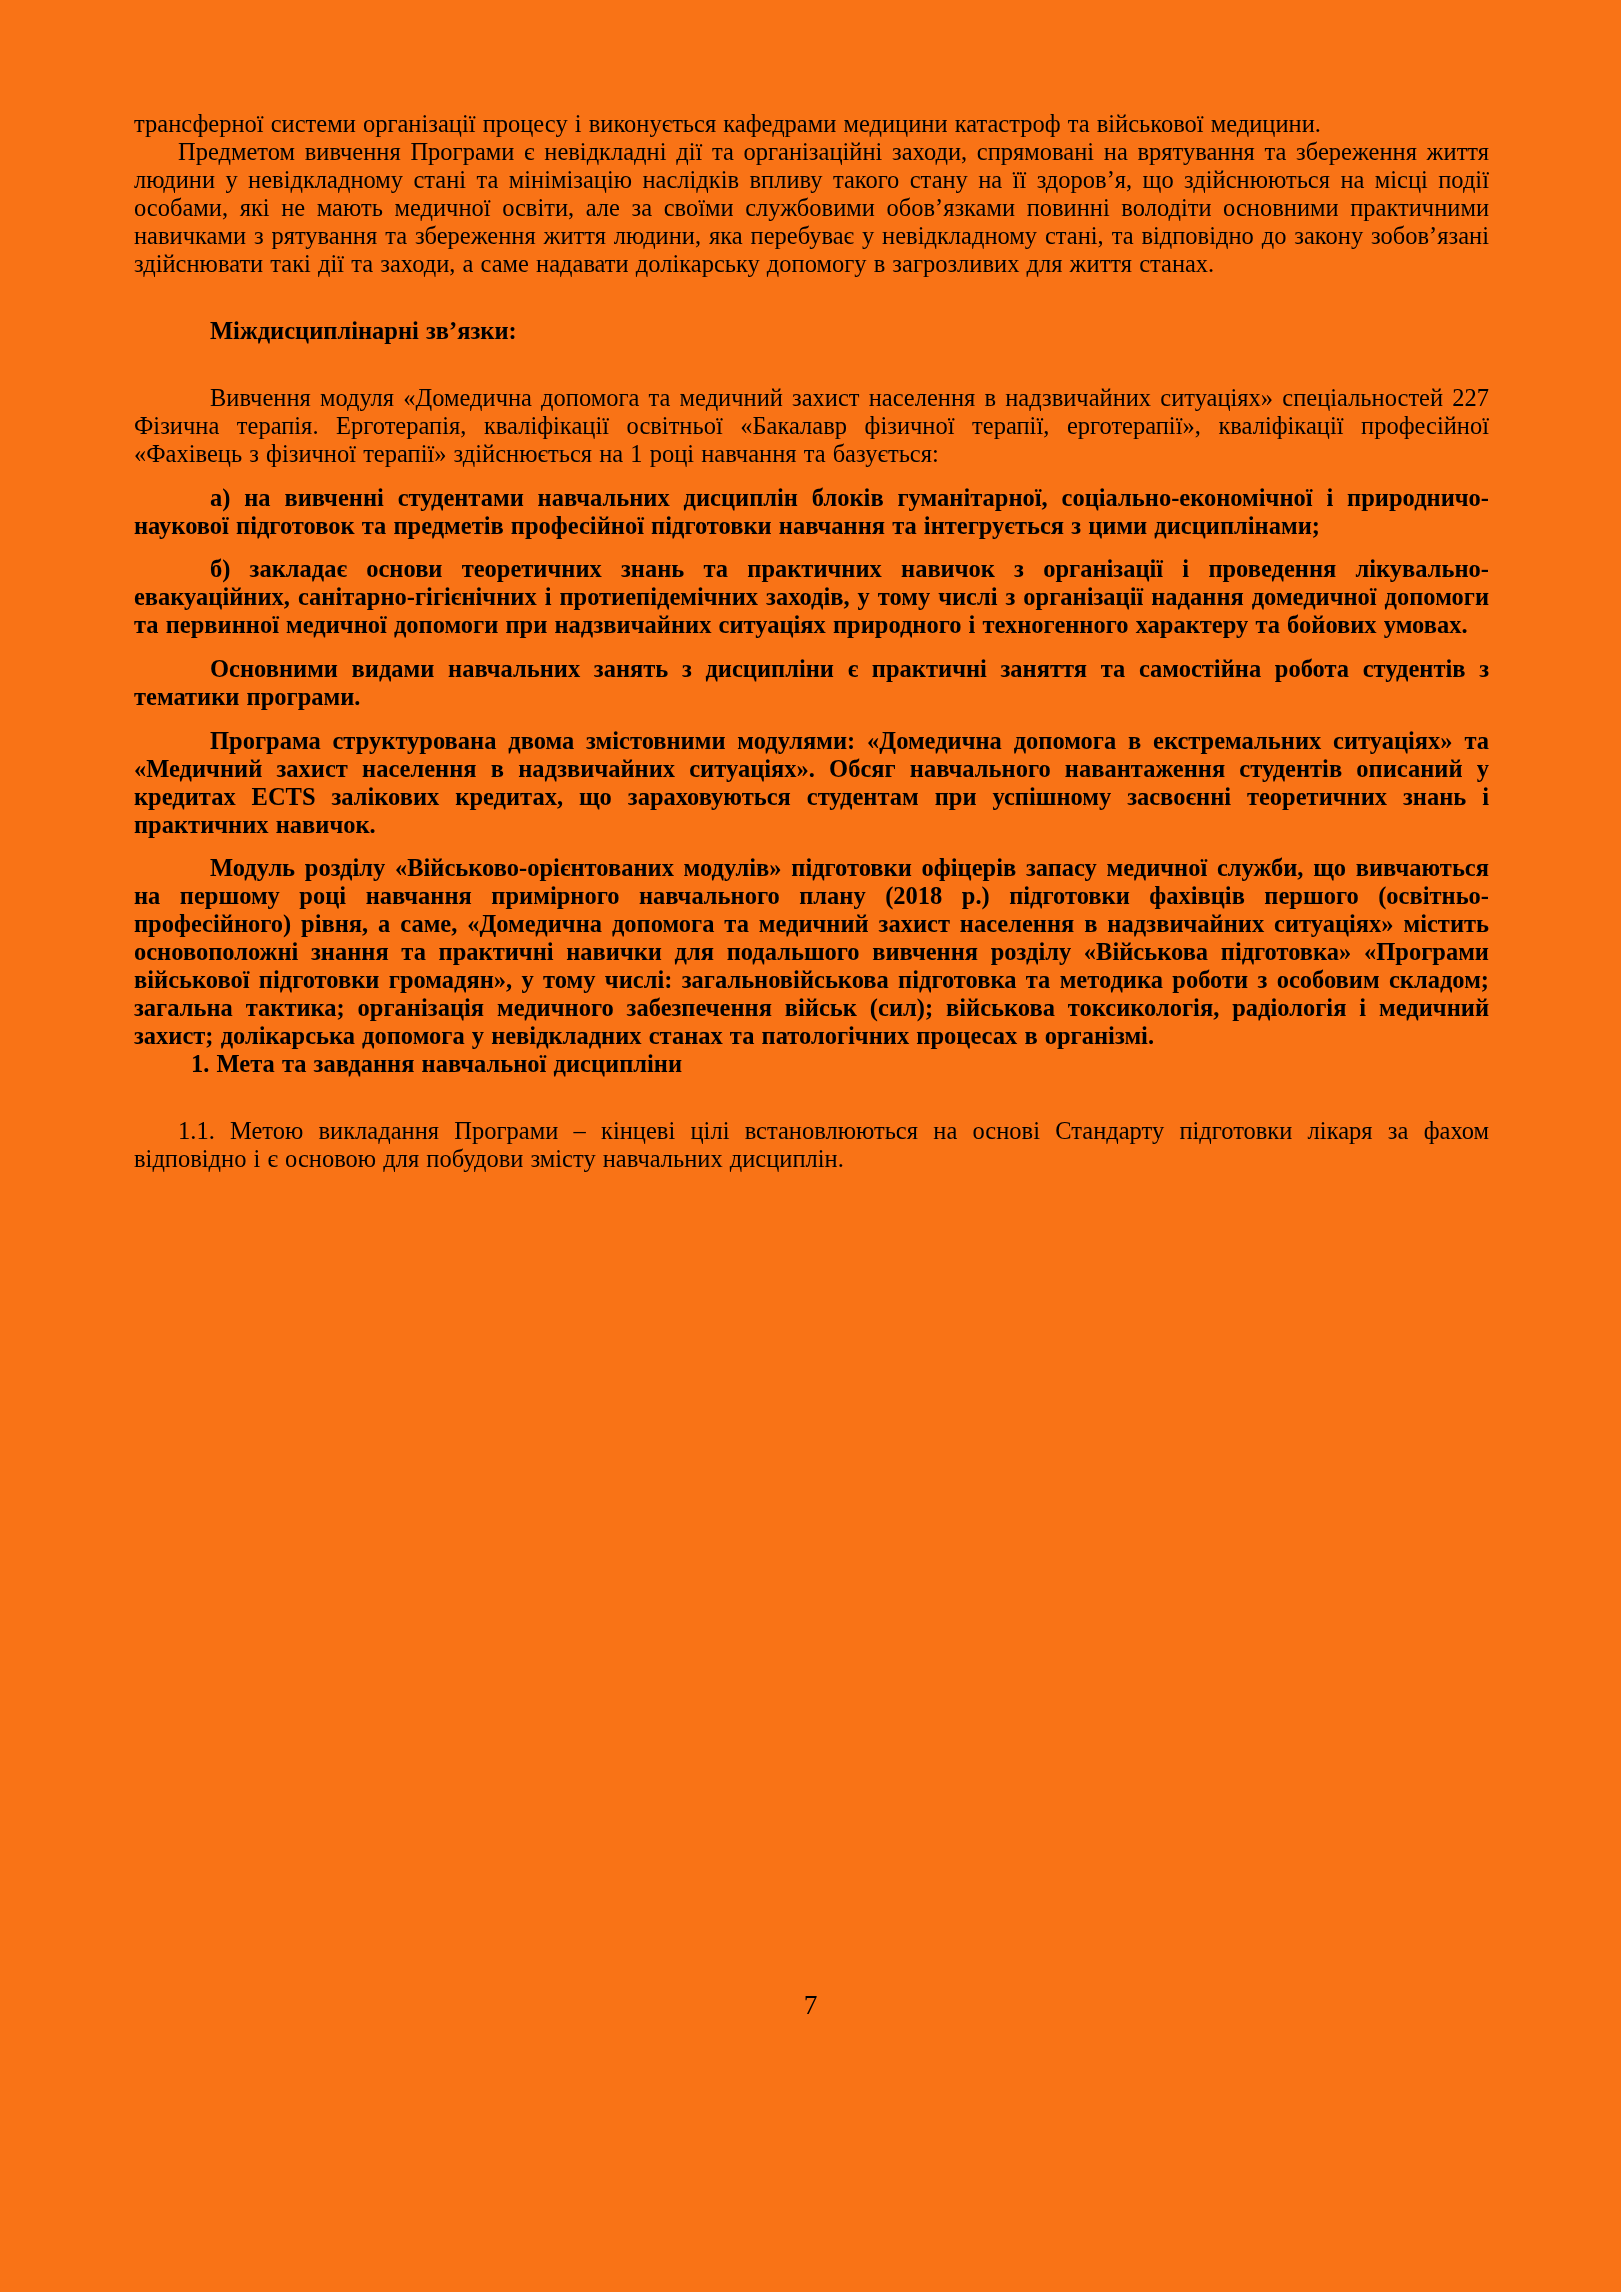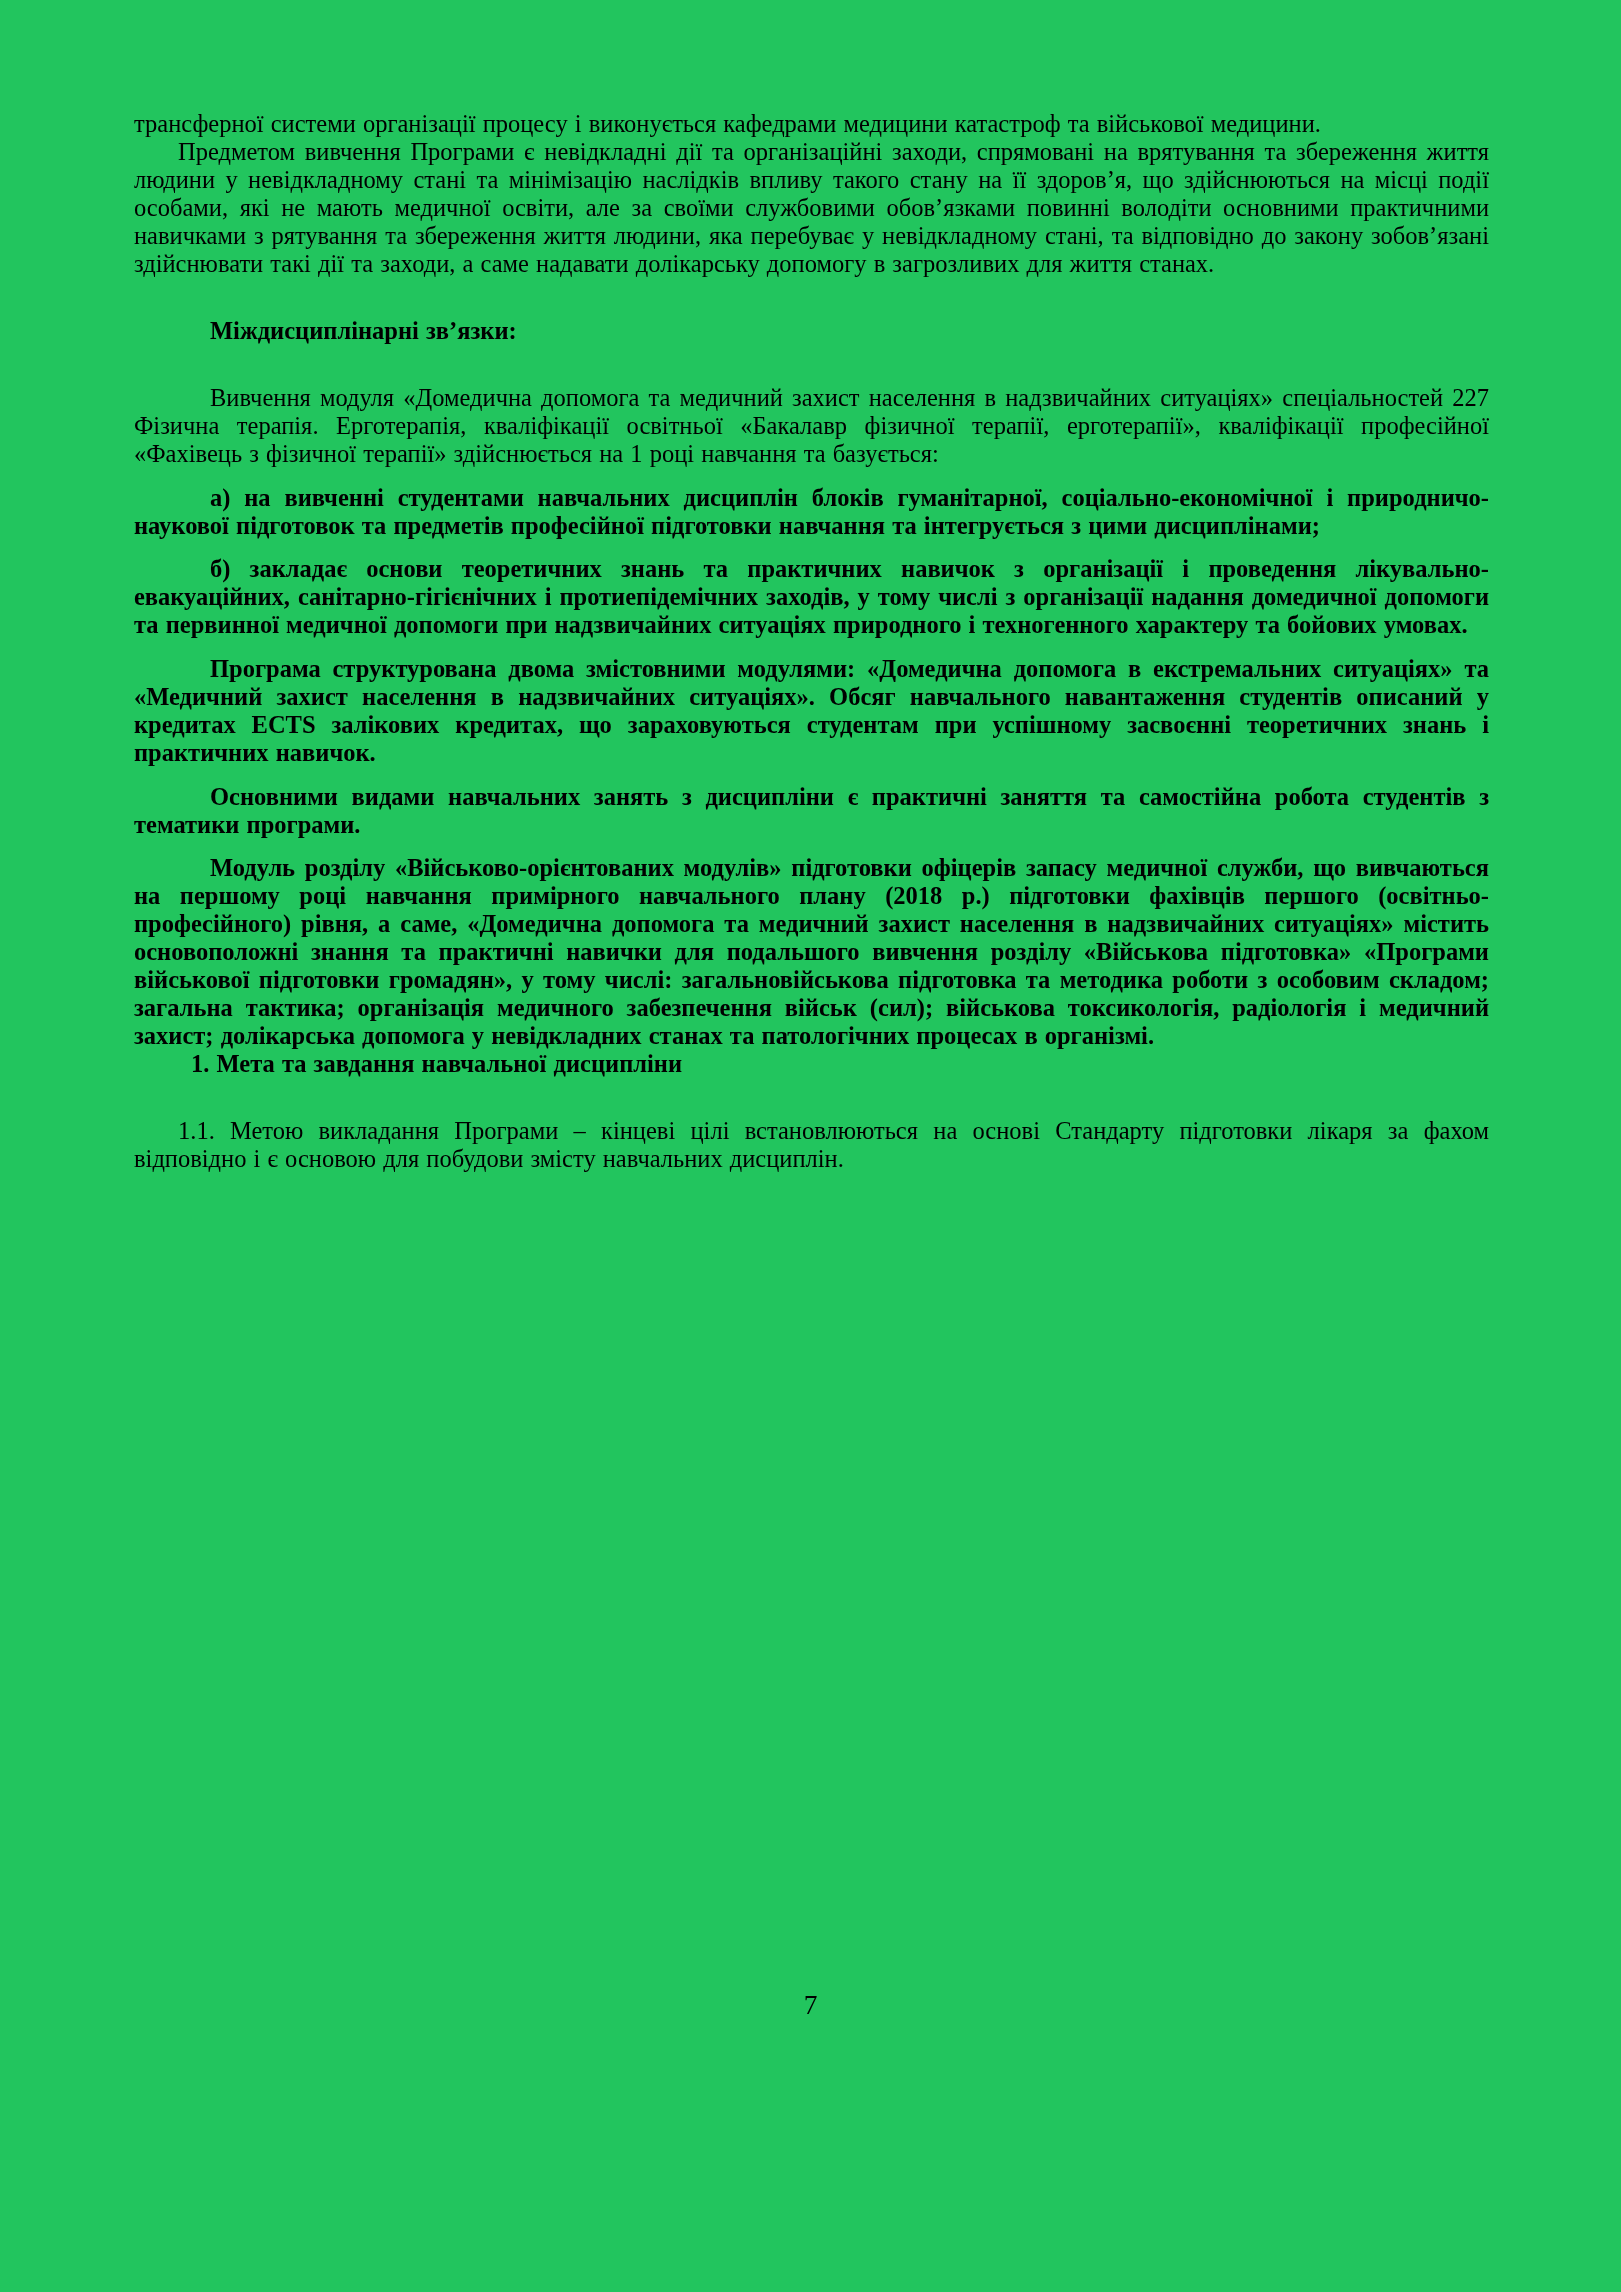--- a/index.html
+++ b/index.html
@@ -3,21 +3,21 @@
 <meta charset="utf-8">
 <style>
   html, body {
     margin: 0;
     padding: 0;
     background: #e8e8e8;
   }
   .page {
     width: 1621px;
     height: 2293px;
-    background: #22c55e;
+    background: #f97316;
     position: relative;
     margin: 0 auto;
     font-family: "Liberation Serif", "DejaVu Serif", serif;
     color: #000000;
     overflow: hidden;
   }
   .content {
     position: absolute;
     left: 134px;
     top: 110px;
@@ -57,23 +57,23 @@
     <p class="para indent-sm">Предметом вивчення Програми є невідкладні дії та організаційні заходи, спрямовані на врятування та збереження життя людини у невідкладному стані та мінімізацію наслідків впливу такого стану на її здоров’я, що здійснюються на місці події особами, які не мають медичної освіти, але за своїми службовими обов’язками повинні володіти основними практичними навичками з рятування та збереження життя людини, яка перебуває у невідкладному стані, та відповідно до закону зобов’язані здійснювати такі дії та заходи, а саме надавати долікарську допомогу в загрозливих для життя станах.</p>
 
     <p class="para indent-lg bold heading gap-md">Міждисциплінарні зв’язки:</p>
 
     <p class="para indent-lg gap-md">Вивчення модуля «Домедична допомога та медичний захист населення в надзвичайних ситуаціях» спеціальностей 227 Фізична терапія. Ерготерапія, кваліфікації освітньої «Бакалавр фізичної терапії, ерготерапії», кваліфікації професійної «Фахівець з фізичної терапії» здійснюється на 1 році навчання та базується:</p>
 
     <p class="para indent-lg gap">а) на вивченні студентами навчальних дисциплін блоків гуманітарної, соціально-економічної і природничо-наукової підготовок та предметів професійної підготовки навчання та інтегрується з цими дисциплінами;</p>
 
     <p class="para indent-lg gap">б) закладає основи теоретичних знань та практичних навичок з організації і проведення лікувально-евакуаційних, санітарно-гігієнічних і протиепідемічних заходів, у тому числі з організації надання домедичної допомоги та первинної медичної допомоги при надзвичайних ситуаціях природного і техногенного характеру та бойових умовах.</p>
 
+    <p class="para indent-lg gap">Основними видами навчальних занять з дисципліни  є практичні заняття та самостійна робота студентів з тематики програми.</p>
+
     <p class="para indent-lg gap">Програма структурована двома змістовними модулями: «Домедична допомога в екстремальних ситуаціях» та «Медичний захист населення в надзвичайних ситуаціях». Обсяг навчального навантаження студентів описаний у кредитах ECTS залікових кредитах, що зараховуються студентам при успішному засвоєнні теоретичних знань і практичних навичок.</p>
-
-    <p class="para indent-lg gap">Основними видами навчальних занять з дисципліни  є практичні заняття та самостійна робота студентів з тематики програми.</p>
 
     <p class="para indent-lg gap">Модуль розділу «Військово-орієнтованих модулів» підготовки офіцерів запасу медичної служби, що вивчаються на першому році навчання примірного навчального плану (2018 р.) підготовки фахівців першого (освітньо-професійного) рівня, а саме, «Домедична допомога та медичний захист населення в надзвичайних ситуаціях» містить основоположні знання та практичні навички для подальшого вивчення розділу «Військова підготовка» «Програми військової підготовки громадян», у тому числі: загальновійськова підготовка та методика роботи з особовим складом; загальна тактика; організація медичного забезпечення військ (сил); військова токсикологія, радіологія і медичний захист; долікарська допомога у невідкладних станах та патологічних процесах в організмі.</p>
 
     <p class="para indent-md bold heading gap-xl">1. Мета та завдання навчальної дисципліни</p>
 
     <p class="para indent-sm gap-md">1.1. Метою викладання Програми – кінцеві цілі встановлюються на основі Стандарту підготовки лікаря за фахом відповідно і є основою для побудови змісту навчальних дисциплін.</p>
   </div>
 
   <div class="page-number">7</div>
 </div>

